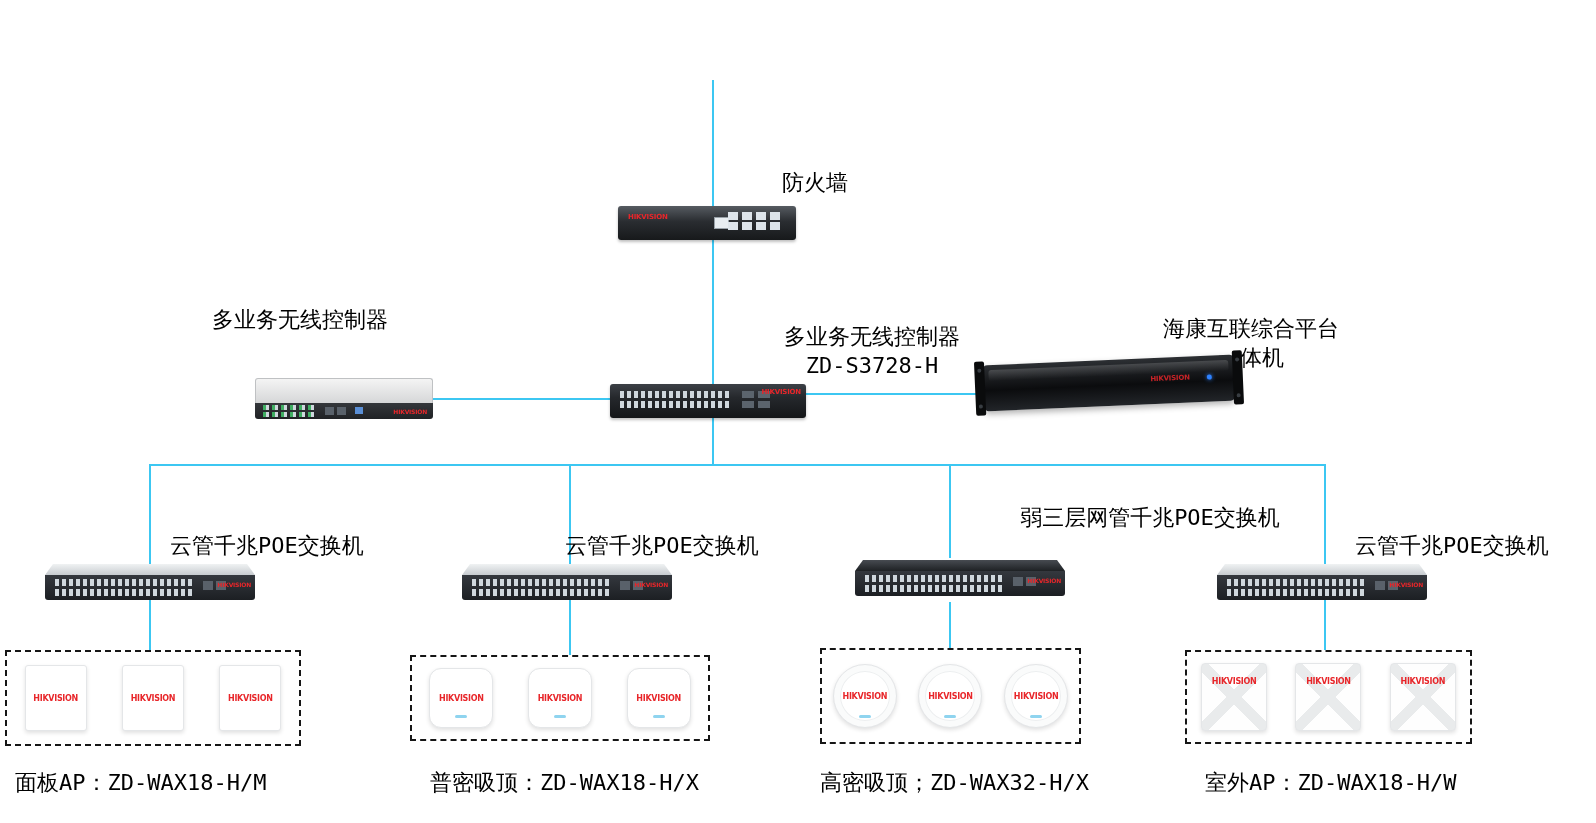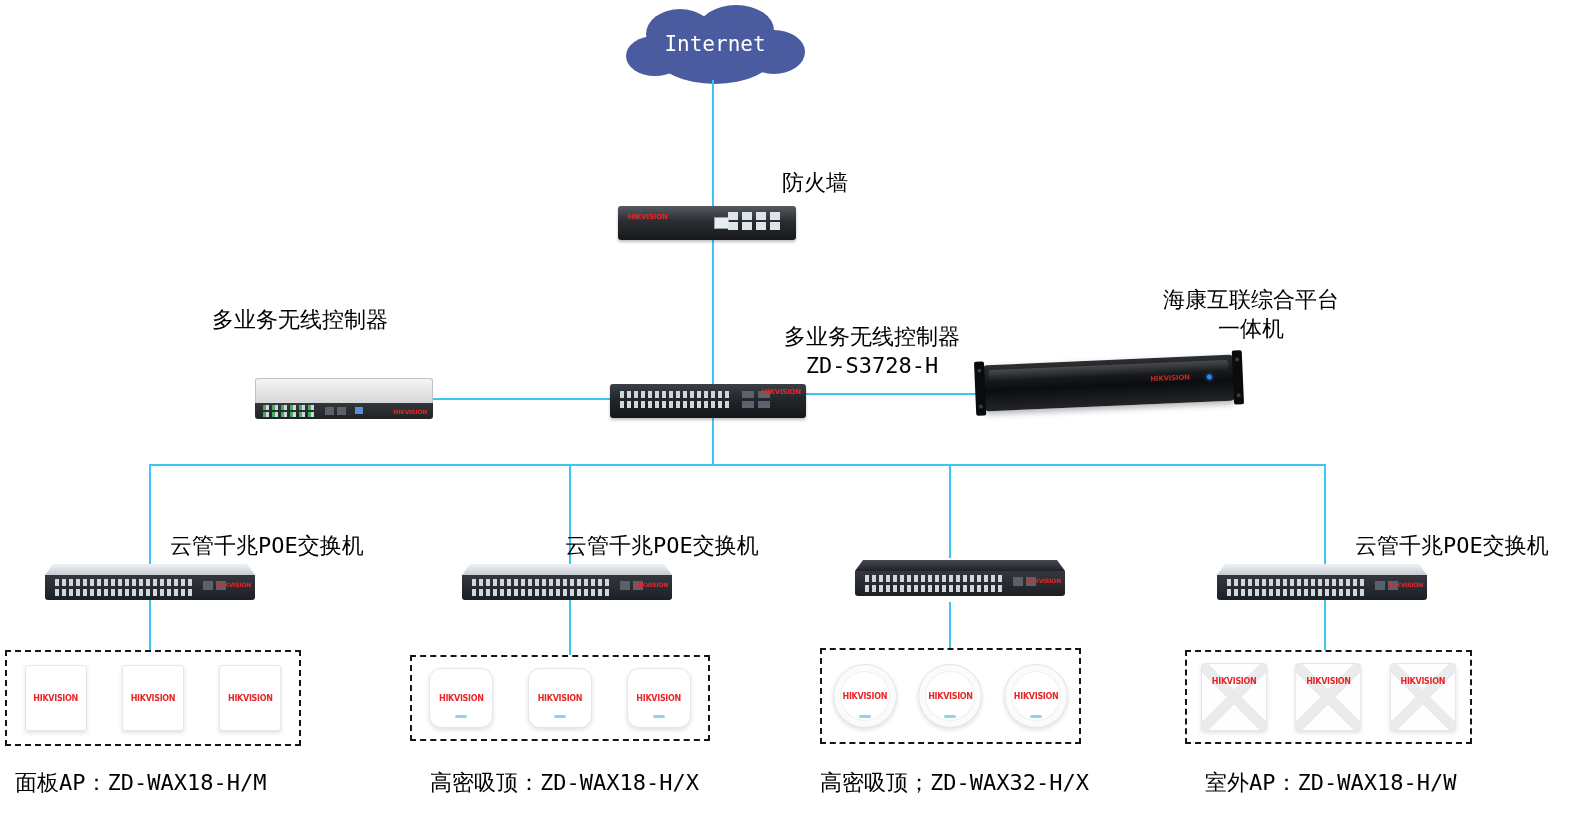--- a/index.html
+++ b/index.html
@@ -94,32 +94,20 @@
       linear-gradient(-45deg,rgba(0,0,0,0) 44%,#e9ebec 44% 56%,rgba(0,0,0,0) 56%),#fefefe;}
   .ap-outdoor .ap-logo{position:absolute;top:13px;left:0;right:0;text-align:center;}
   .ap-ind{position:absolute;left:50%;transform:translateX(-50%);bottom:9px;width:12px;height:3px;border-radius:2px;background:#8fd4ef;}
 </style>
 </head>
 <body>
 
 <div class="canvas">
 
 
-  <div class="cloud-wrap">
-    <svg viewBox="0 0 190 86">
-      <g fill="currentColor">
-        <ellipse cx="60" cy="32" rx="34" ry="25"></ellipse>
-        <ellipse cx="116" cy="28" rx="38" ry="25"></ellipse>
-        <ellipse cx="154" cy="50" rx="31" ry="22"></ellipse>
-        <ellipse cx="35" cy="54" rx="29" ry="20"></ellipse>
-        <ellipse cx="95" cy="54" rx="58" ry="28"></ellipse>
-      </g>
-    </svg>
-    <span class="cloud-text">Internet</span>
-  </div>
 
   <div class="cable-v" style="left:712px;top:80px;height:128px;"></div>
   <div class="cable-v" style="left:712px;top:240px;height:144px;"></div>
   <div class="cable-h" style="left:433px;top:398px;width:177px;"></div>
   <div class="cable-h" style="left:806px;top:393px;width:174px;"></div>
   <div class="cable-v" style="left:712px;top:418px;height:47px;"></div>
   <div class="cable-h" style="left:149px;top:464px;width:1177px;"></div>
   <div class="cable-v" style="left:149px;top:464px;height:100px;"></div>
   <div class="cable-v" style="left:569px;top:464px;height:100px;"></div>
   <div class="cable-v" style="left:949px;top:464px;height:94px;"></div>
@@ -164,21 +152,21 @@
       <div class="port-row"></div>
       <div class="port-row"></div>
     </div>
     <div class="core-sfp">
       <div class="port-row"></div>
       <div class="port-row"></div>
     </div>
     <span class="dev-logo core-logo">HIKVISION</span>
   </div>
 
-  <div class="lbl lbl-center" style="left:1151px;top:285px;width:200px;">
+  <div class="lbl lbl-center" style="left:1151px;top:314px;width:200px;">
     <div>海康互联综合平台</div>
     <div>一体机</div>
   </div>
   <div class="abs device-server" style="left:984px;top:360px;">
     <div class="server-ear left"></div>
     <div class="server-ear right"></div>
     <div class="server-gloss"></div>
     <span class="dev-logo server-logo">HIKVISION</span>
     <div class="server-led"></div>
   </div>
@@ -227,23 +215,24 @@
     </div>
     <div class="ap ap-ceiling">
       <span class="ap-logo">HIKVISION</span>
       <span class="ap-ind"></span>
     </div>
     <div class="ap ap-ceiling">
       <span class="ap-logo">HIKVISION</span>
       <span class="ap-ind"></span>
     </div>
   </div>
-  <div class="lbl" style="left:430px;top:768px;">高密吸顶：ZD-WAX18-H/X</div>
+  <div class="lbl" style="left:430px;top:768px;">普密吸顶：ZD-WAX18-H/X</div>
 
   <div class="lbl lbl-center" style="left:1000px;top:503px;width:300px;">
+    <div>弱三层网管千兆POE交换机</div>
   </div>
   <div class="abs device-poe dark" style="left:855px;top:560px;">
     <div class="poe-top"></div>
     <div class="poe-front">
       <div class="poe-ports">
         <div class="port-row"></div>
         <div class="port-row"></div>
       </div>
       <div class="poe-sfp"></div>
       <span class="dev-logo poe-logo">HIKVISION</span>

